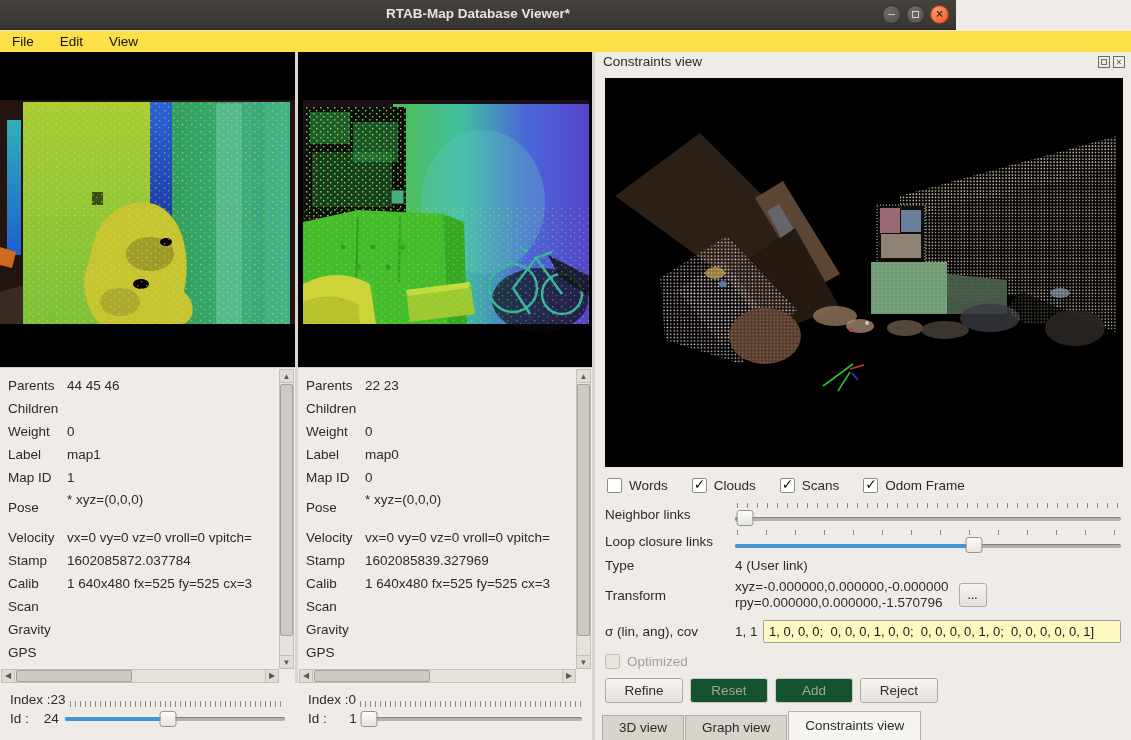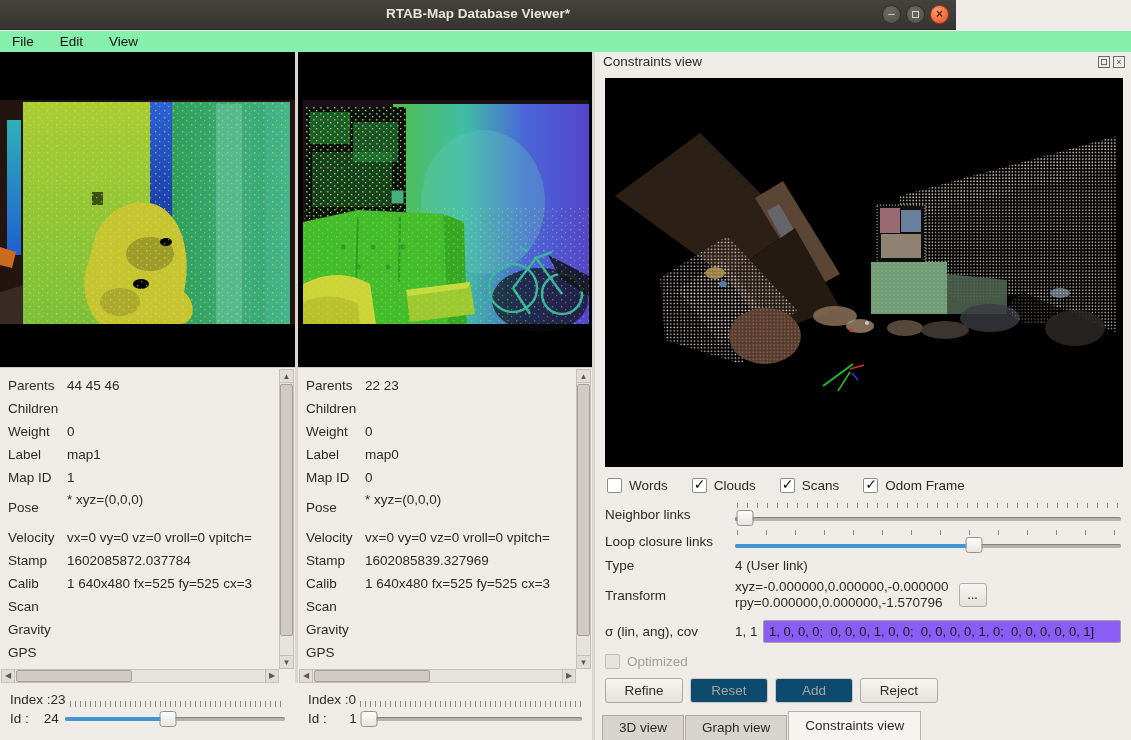--- a/index.html
+++ b/index.html
@@ -14,21 +14,21 @@
     font-weight:bold;font-size:13.5px;}
   .winbtns{position:absolute;right:7px;top:5px;display:flex;gap:5px;}
   .wbtn{width:19px;height:19px;border-radius:50%;border:1px solid #33302b;
     background:radial-gradient(circle at 35% 30%,#6e6a63,#524f49);
     color:#d6d2c9;font-size:12px;line-height:17px;text-align:center;}
   .wbtn .sq{display:inline-block;width:7px;height:7px;border:1px solid #d6d2c9;margin-top:5px;}
   .wbtn.close{background:radial-gradient(circle at 35% 30%,#f89b74,#e95420);
     border-color:#a63a10;color:#63200a;font-weight:bold;}
 
   
-  .menubar{position:absolute;left:0;top:31px;width:1131px;height:21px;background:#86efac;
+  .menubar{position:absolute;left:0;top:31px;width:1131px;height:21px;background:#fde047;
     display:flex;align-items:center;padding-left:12px;gap:26px;font-size:13.5px;}
   .menu-item{color:#141414;}
 
   
   .cam-panel{position:absolute;top:52px;height:688px;background:#efece7;}
   #panel1{left:0;width:295px;}
   #panel2{left:298px;width:294px;}
   .vsep{position:absolute;top:52px;width:3px;background:#d9d5cf;}
   .cam-image{position:absolute;left:0;top:0;width:100%;height:315px;background:#000;}
   .cam-image svg{display:block;}
@@ -99,27 +99,27 @@
     background-image:repeating-linear-gradient(90deg,#8d897f 0,#8d897f 1px,transparent 1px,transparent 10px);}
   .drow .slider .sticks.sparse{background-image:repeating-linear-gradient(90deg,#8d897f 0,#8d897f 1px,transparent 1px,transparent 29px);}
   .drow .slider .track{top:14px;}
   .drow .slider .fill{top:14px;}
   .drow .slider .handle{top:7px;}
 
   .transform-val{line-height:16px;white-space:nowrap;}
   .dots-btn{margin-left:10px;width:28px;height:24px;background:linear-gradient(#f7f5f2,#e4e0da);
     border:1px solid #b1ada6;border-radius:3px;font-size:12px;line-height:20px;text-align:center;}
   .sigma-val{width:28px;}
-  .cov-input{flex:1;height:23px;border:1px solid #a5a19a;border-radius:2px;background:#8b5cf6;
+  .cov-input{flex:1;height:23px;border:1px solid #a5a19a;border-radius:2px;background:#fef9c3;
     font-size:13px;padding:1px 5px;color:#1c1b19;}
 
   .btn-row{position:absolute;left:10px;top:626px;display:flex;gap:7px;justify-content:center;}
   .pbtn{min-width:78px;height:25px;background:linear-gradient(#f7f5f2,#e5e1db);
     border:1px solid #aeaaa3;border-radius:3px;font-size:13.5px;color:#2d2b28;padding:0 12px;}
-  .pbtn.disabled{color:#a8a49d;border-color:#ccc8c1;background:#0c4a6e;}
+  .pbtn.disabled{color:#a8a49d;border-color:#ccc8c1;background:#14532d;}
 
   .tabbar{position:absolute;left:4px;right:0;bottom:0;height:30px;display:flex;align-items:flex-end;padding-left:3px;}
   .tab{height:25px;line-height:24px;padding:0 16px;background:#d7d3cd;border:1px solid #aeaaa3;
     border-bottom:none;margin-right:1px;font-size:13.5px;border-radius:0;}
   .tab.active{height:29px;line-height:27px;background:#f6f4f1;border-color:#b5b1aa;}
 </style>
 </head>
 <body>
 
 <div id="app">

